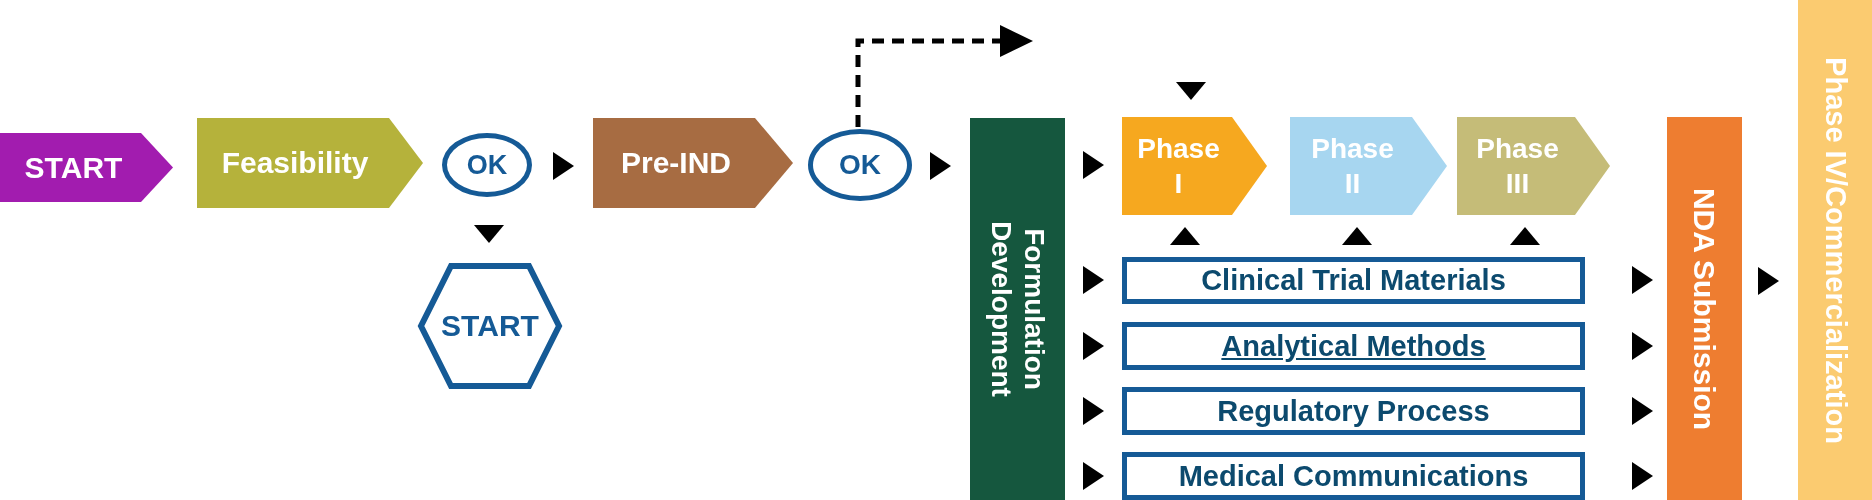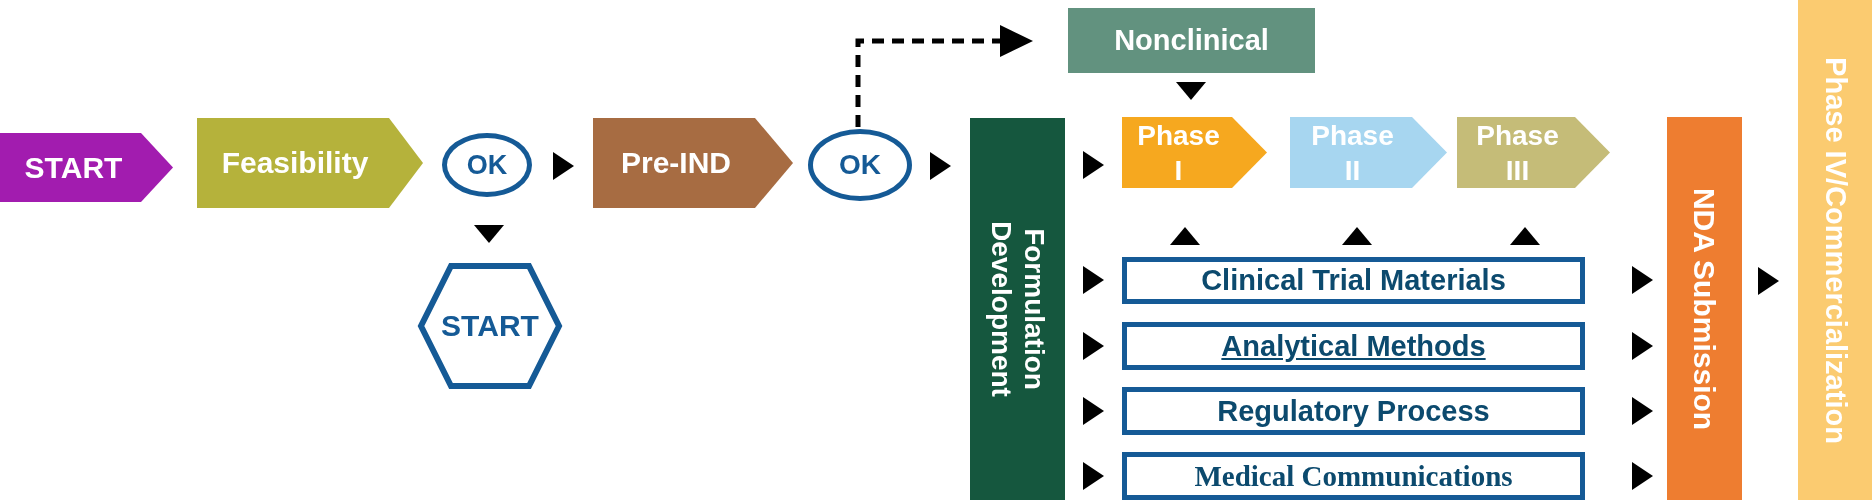--- a/index.html
+++ b/index.html
@@ -22,21 +22,21 @@
   
   .tri-r{position:absolute;width:0;height:0;border-top:14px solid transparent;
          border-bottom:14px solid transparent;border-left:21px solid #000;}
   .tri-d{position:absolute;width:0;height:0;border-left:15px solid transparent;
          border-right:15px solid transparent;border-top:18px solid #000;}
   .tri-u{position:absolute;width:0;height:0;border-left:15px solid transparent;
          border-right:15px solid transparent;border-bottom:18px solid #000;}
   .hexwrap{position:absolute;left:417px;top:262px;width:146px;height:128px;}
   .hexlabel{position:absolute;left:0;top:0;width:100%;height:100%;display:flex;
             align-items:center;justify-content:center;color:#155A96;font-size:30px;}
-  .phase{position:absolute;top:117px;height:71px;display:flex;flex-direction:column;
+  .phase{position:absolute;top:117px;height:98px;display:flex;flex-direction:column;
          align-items:center;justify-content:center;color:#fff;font-size:28px;line-height:1.25;
          box-sizing:border-box;}
 </style>
 </head>
 <body>
 
 <div id="stage">
 
   <svg class="abs" style="left:0;top:0;pointer-events:none;" width="1872" height="500" viewBox="0 0 1872 500">
     <path d="M858 127 L858 41 L1000 41" fill="none" stroke="#000000" stroke-width="5" stroke-dasharray="12 8"></path>
@@ -72,23 +72,20 @@
               clip-path:polygon(0 0, calc(100% - 38px) 0, 100% 50%, calc(100% - 38px) 100%, 0 100%);">
     <span>Pre-IND</span>
   </div>
 
   <div class="ellipse" style="left:808px;top:129px;width:104px;height:72px;font-size:28px;">
     <span>OK</span>
   </div>
 
   <div class="tri-r" style="left:930px;top:152px;"></div>
 
-  <div class="pnode" style="left:1068px;top:8px;width:247px;height:65px;background:#62927F;font-size:29px;">
-    <span>Nonclinical</span>
-  </div>
 
   <div class="tri-d" style="left:1176px;top:82px;"></div>
 
   <div class="vbar" style="left:970px;top:118px;width:95px;height:382px;background:#15573E;">
     <div class="vtext" style="font-size:28px;line-height:1.18;">
       <div>Formulation</div>
       <div>Development</div>
     </div>
   </div>
 
@@ -122,21 +119,21 @@
 
   <div class="wbox" style="top:257px;height:47px;">
     <span>Clinical Trial Materials</span>
   </div>
   <div class="wbox" style="top:322px;height:48px;text-decoration:underline;">
     <span>Analytical Methods</span>
   </div>
   <div class="wbox" style="top:387px;height:48px;">
     <span>Regulatory Process</span>
   </div>
-  <div class="wbox" style="top:452px;height:48px;font-family:Liberation Serif, serif;">
+  <div class="wbox" style="top:452px;height:48px;">
     <span>Medical Communications</span>
   </div>
 
   <div class="tri-r" style="left:1632px;top:266px;"></div>
   <div class="tri-r" style="left:1632px;top:332px;"></div>
   <div class="tri-r" style="left:1632px;top:397px;"></div>
   <div class="tri-r" style="left:1632px;top:462px;"></div>
 
   <div class="vbar" style="left:1667px;top:117px;width:75px;height:383px;background:#EE7D30;">
     <div class="vtext" style="font-size:30px;">NDA Submission</div>

